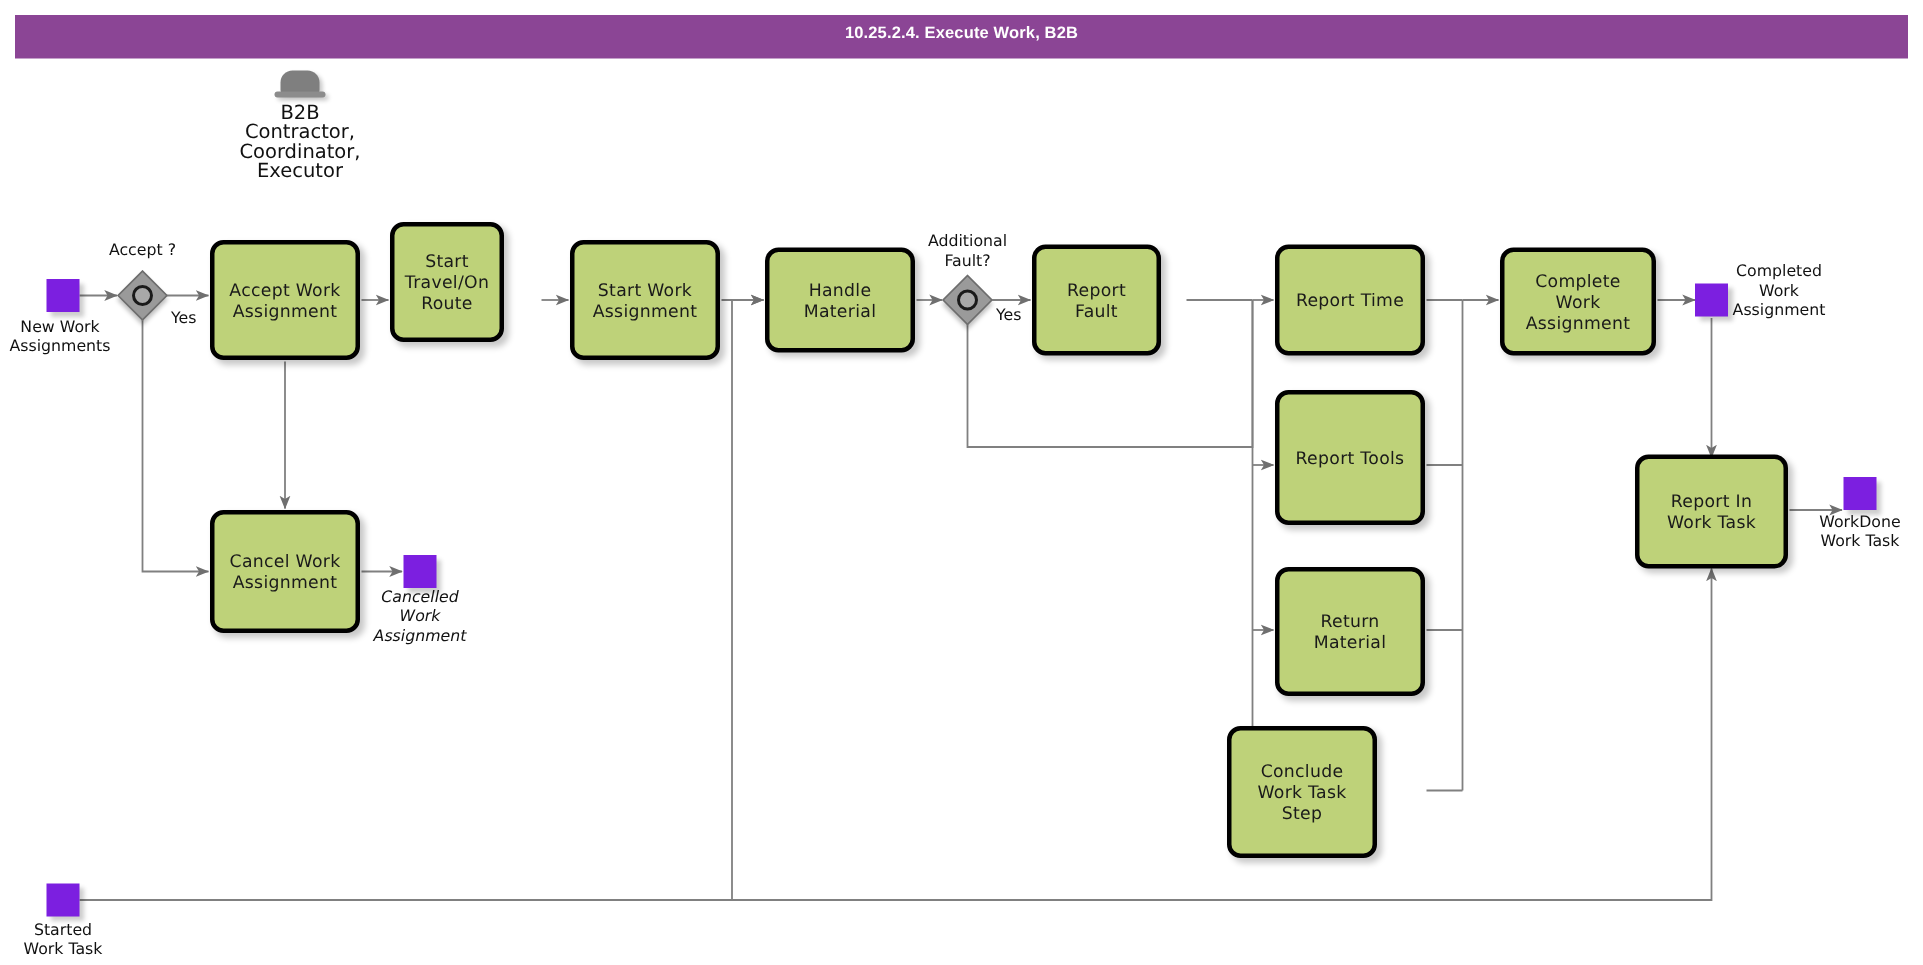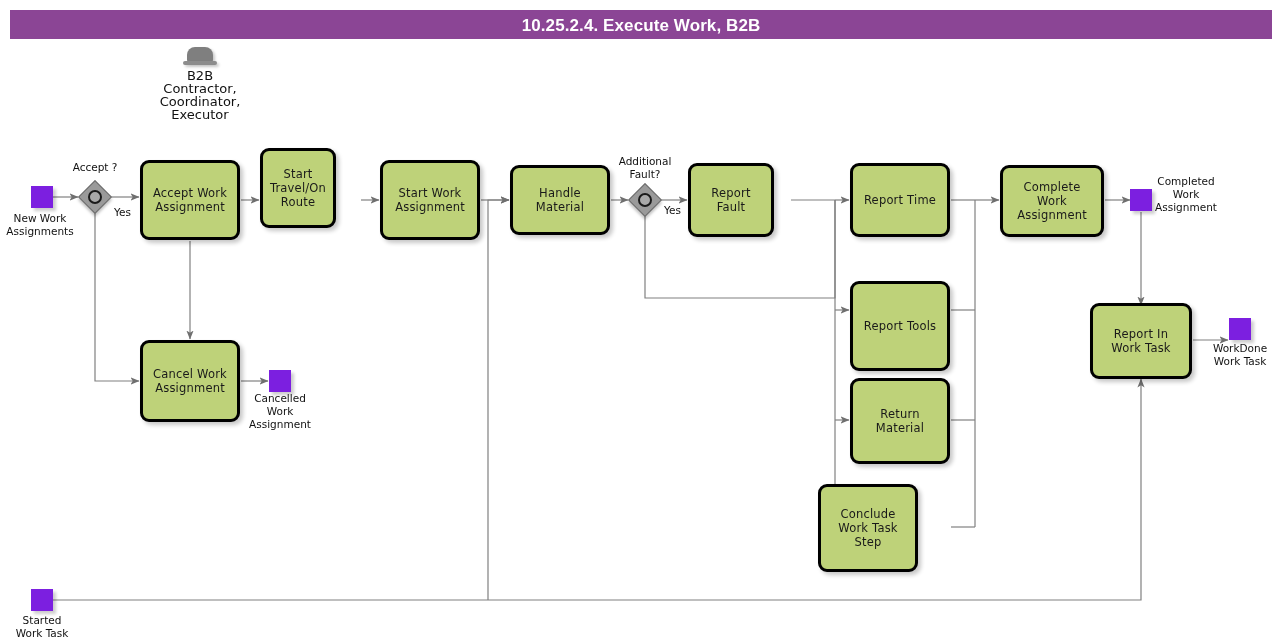--- a/index.html
+++ b/index.html
@@ -23,21 +23,21 @@
     width: 1262px;
     height: 29px;
     background: #8b4595;
   }
   #title-bar .title-text {
     position: absolute;
     left: 0; right: 0;
     top: 6px;
     text-align: center;
     color: #ffffff;
-    font-size: 17px;
+    font-size: 11px;
     font-weight: bold;
     font-family: "Liberation Sans", sans-serif;
     letter-spacing: 0.1px;
   }
 
   
   #connectors {
     position: absolute;
     left: 0; top: 0;
     width: 1282px;
@@ -247,21 +247,21 @@
 <div id="role-label">B2B
 Contractor,
 Coordinator,
 Executor</div>
 
 <div class="event" style="left:31px; top:186px;"></div>
 <div class="event-label" style="left:-10px; top:212px; width:100px;">New Work
 Assignments</div>
 
 <div class="event" style="left:269px; top:370px;"></div>
-<div class="event-label" style="left:230px; top:392px; width:100px;">Cancelled
+<div class="event-label" style="left:230px; top:392px; width:100px;font-style:italic;">Cancelled
 Work
 Assignment</div>
 
 <div class="event" style="left:1130px; top:189px;"></div>
 <div class="event-label" style="left:1140px; top:175px; width:92px;">Completed
 Work
 Assignment</div>
 
 <div class="event" style="left:1229px; top:318px;"></div>
 <div class="event-label" style="left:1194px; top:342px; width:92px;">WorkDone
@@ -306,21 +306,21 @@
 </div>
 
 <div class="task" style="left:688px; top:163px; width:86px; height:74px;">
   <span class="task-label">Report Fault</span>
 </div>
 
 <div class="task" style="left:850px; top:163px; width:100px; height:74px;">
   <span class="task-label">Report Time</span>
 </div>
 
-<div class="task" style="left:850px; top:281px; width:100px; height:90px;text-align:right;">
+<div class="task" style="left:850px; top:260px; width:100px; height:90px;text-align:right;">
   <span class="task-label">Report Tools</span>
 </div>
 
 <div class="task" style="left:850px; top:378px; width:100px; height:86px;">
   <span class="task-label">Return Material</span>
 </div>
 
 <div class="task" style="left:818px; top:484px; width:100px; height:88px;">
   <span class="task-label">Conclude Work
 Task Step</span>

